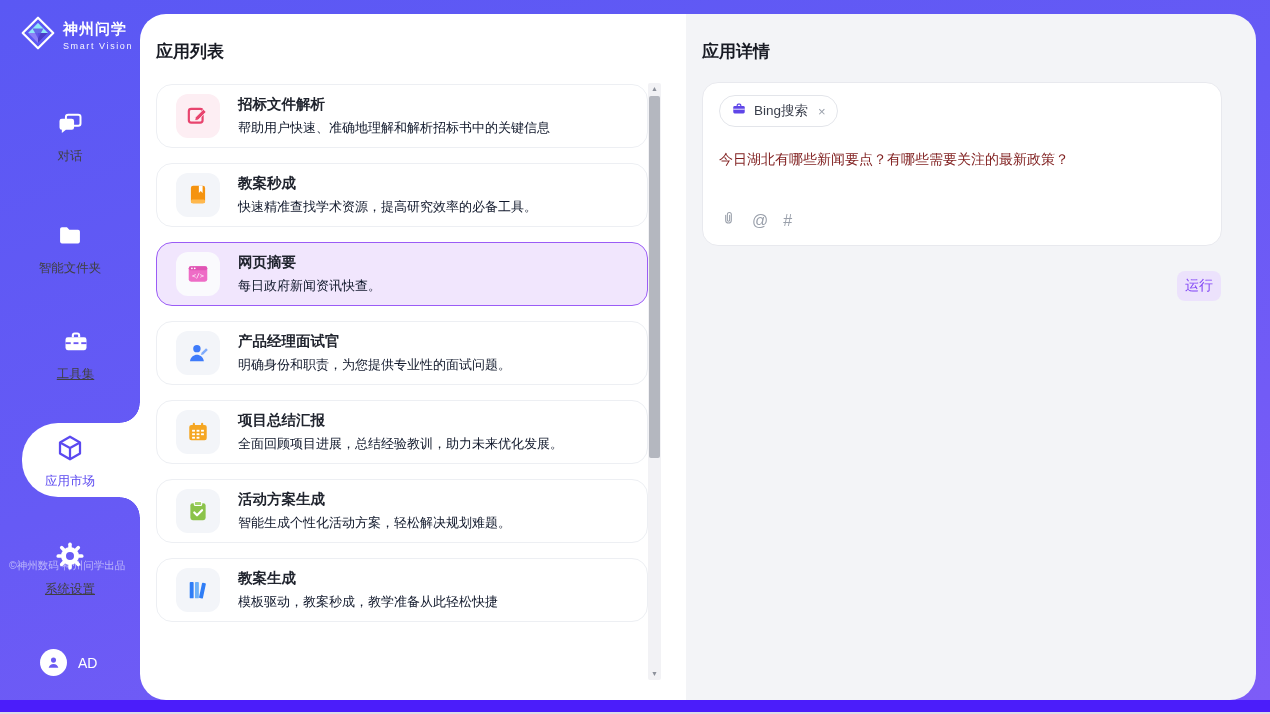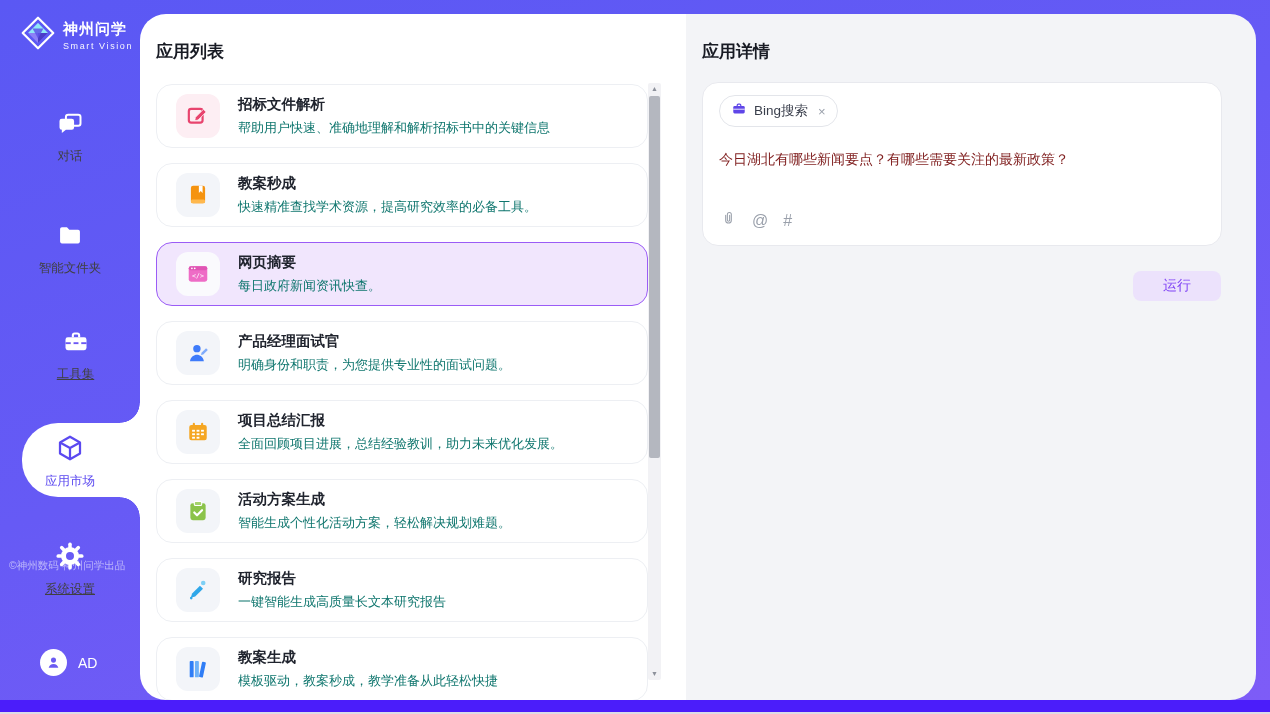--- a/index.html
+++ b/index.html
@@ -53,21 +53,21 @@
   .app-card { display:flex; align-items:center; height:64px; margin-bottom:15px;
               background:#fff; border:1px solid #edeff3; border-radius:16px;
               padding-left:19px; cursor:pointer; }
   .app-card.selected { background:#f1e6fd; border:1.5px solid #9b5cf6; }
   .app-icon-box { width:44px; height:44px; border-radius:12px; background:#f3f5f9;
                   display:flex; align-items:center; justify-content:center; flex:none; }
   .app-card.selected .app-icon-box { background:#fafafd; }
   .app-icon-box.pinkbg { background:#fdeef3; }
   .app-texts { margin-left:18px; }
   .app-title { font-size:14.5px; font-weight:bold; color:#20242e; }
-  .app-desc  { font-size:13px; color:#0f766e; margin-top:5px; }
+  .app-desc  { font-size:13px; color:#0f172a; margin-top:5px; }
 
   
   .vscroll { position:absolute; top:69px; bottom:20px; right:25px; width:13px;
              background:#f2f2f5; border-radius:2px; }
   .vs-arrow { position:absolute; left:0; width:13px; height:12px; color:#8d919b;
               font-size:7px; text-align:center; line-height:12px; cursor:pointer; }
   .vs-up   { top:0; }
   .vs-down { bottom:0; }
   .vs-thumb { position:absolute; left:1px; width:11px; top:13px; height:362px;
               background:#b4b7bf; border-radius:2px; cursor:pointer; }
@@ -75,21 +75,21 @@
   
   .detail-card { position:absolute; top:68px; left:16px; right:34px; height:164px;
                  background:#fff; border:1px solid #e8e9ee; border-radius:16px; padding:12px 16px; }
   .tool-tag { display:inline-flex; align-items:center; height:32px; padding:0 11px;
               border:1px solid #e3e5ea; border-radius:17px; gap:7px; background:#fff; cursor:default; }
   .tool-tag-label { font-size:13.5px; color:#3a3f4c; }
   .tag-close { font-size:13px; color:#9aa0ab; margin-left:3px; cursor:pointer; }
   .query-text { margin-top:22px; font-size:14px; color:#7f1d1d; line-height:1.5; }
   .attach-row { position:absolute; left:17px; bottom:13px; display:flex; align-items:center; gap:15px; }
   .attach-glyph { font-size:15px; color:#9aa0ab; cursor:pointer; line-height:20px; }
-  .run-button { position:absolute; top:257px; right:35px; padding:6px 30px;
+  .run-button { position:absolute; top:257px; right:35px; padding:6px 8px;
                 background:#ece2fc; color:#8247f5; font-size:14px; border:none;
                 border-radius:8px; cursor:pointer; font-family:inherit; }
 </style>
 </head>
 <body>
 
 <div class="sidebar">
 
   <div class="logo">
     <span>
@@ -278,33 +278,20 @@
             <rect x="7.6" y="2.2" width="6.8" height="3.8" rx="1.2" fill="#a5d36b" stroke="#fff" stroke-width="1"></rect>
             <path d="M7.6 12.4l2.5 2.5 4.6-4.6" stroke="#fff" stroke-width="2" fill="none" stroke-linecap="round" stroke-linejoin="round"></path>
           </svg>
         </span>
         <span class="app-texts">
           <span class="app-title" style="display:block">活动方案生成</span>
           <span class="app-desc" style="display:block">智能生成个性化活动方案，轻松解决规划难题。</span>
         </span>
       </div>
 
-      <div class="app-card">
-        <span class="app-icon-box">
-          <svg viewBox="0 0 22 22" width="24" height="24">
-            <path d="M4.4 18.2l1.2-4 7.2-7.2 2.8 2.8-7.2 7.2z" fill="#2fa7e9"></path>
-            <circle cx="15.8" cy="4.6" r="2.1" fill="#7fd0f5"></circle>
-            <circle cx="4.8" cy="18.4" r="1.2" fill="#2fa7e9"></circle>
-          </svg>
-        </span>
-        <span class="app-texts">
-          <span class="app-title" style="display:block">研究报告</span>
-          <span class="app-desc" style="display:block">一键智能生成高质量长文本研究报告</span>
-        </span>
-      </div>
 
       <div class="app-card">
         <span class="app-icon-box">
           <svg viewBox="0 0 22 22" width="24" height="24">
             <rect x="3.4" y="3.6" width="3.6" height="15" rx="0.8" fill="#2f7df6"></rect>
             <rect x="8.2" y="3.6" width="3.6" height="15" rx="0.8" fill="#6db1f9"></rect>
             <rect x="13.2" y="4.4" width="3.6" height="14.4" rx="0.8" fill="#2f7df6" transform="rotate(12 15 12)"></rect>
           </svg>
         </span>
         <span class="app-texts">

